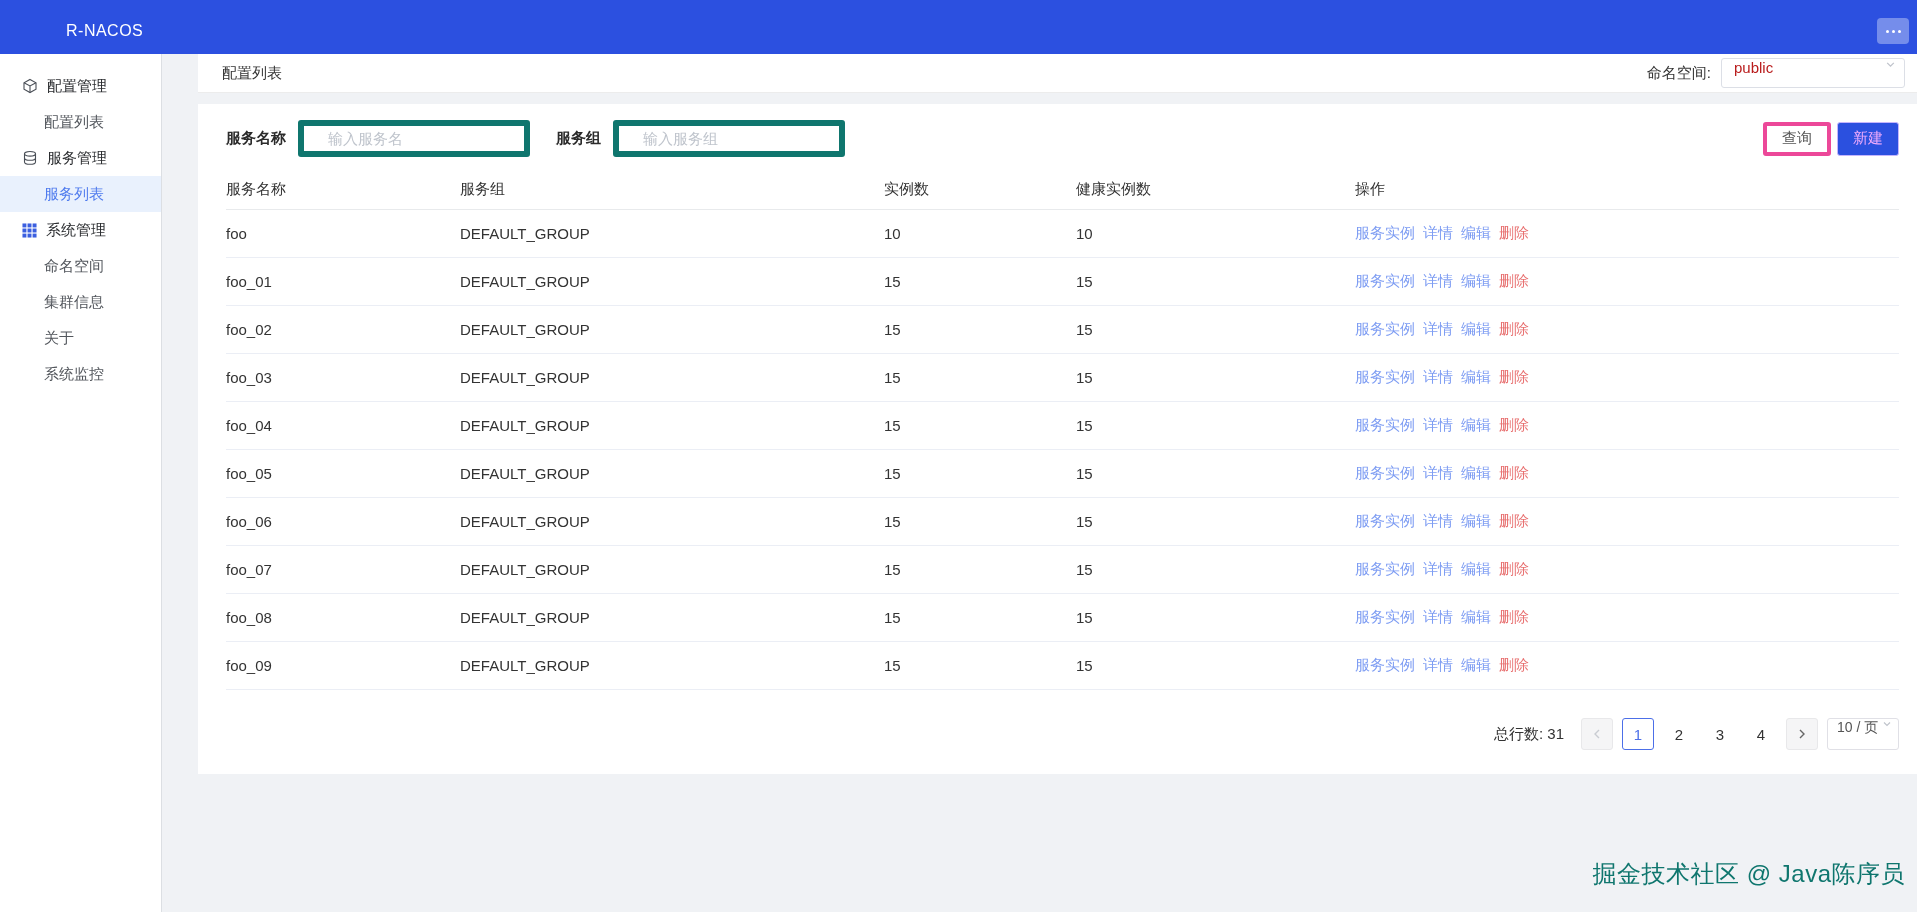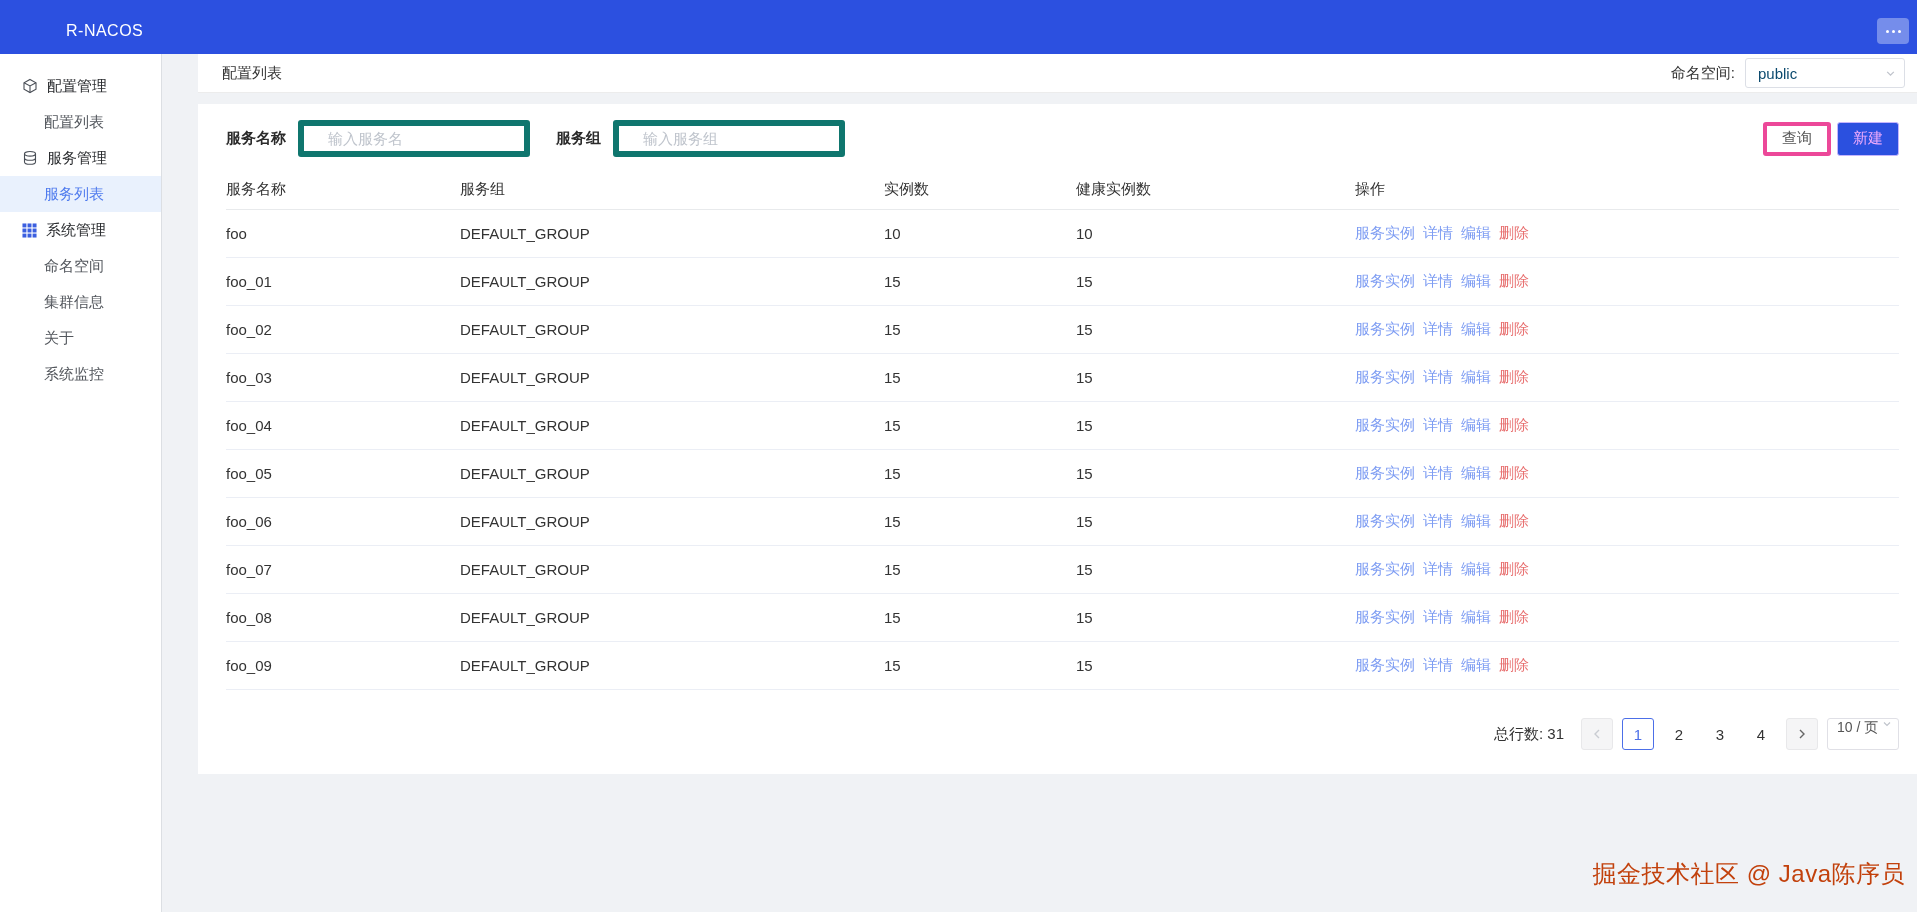--- a/index.html
+++ b/index.html
@@ -45,23 +45,23 @@
   
   .main { position:absolute; left:198px; top:54px; right:0; bottom:0; }
   .pagehead {
     height:39px; background:#fff; border-bottom:1px solid #ececec;
     display:flex; align-items:center; justify-content:space-between;
     padding:0 12px 0 24px;
   }
   .page-title { font-size:15px; color:#333; font-weight:500; }
   .ns { display:flex; align-items:center; gap:10px; font-size:15px; color:#333; }
   .select {
-    width:160px; height:30px; background:#fff; border:1px solid #dcdfe6; border-radius:3px;
-    display:flex; align-items:center; justify-content:space-between;
-    padding:0 8px 0 12px; font-size:15px; color:#0c4a6e; cursor:pointer;
+    width:184px; height:30px; background:#fff; border:1px solid #dcdfe6; border-radius:3px;
+    display:flex; align-items:flex-start; justify-content:space-between;
+    padding:0 8px 0 12px; font-size:15px; color:#b91c1c; cursor:pointer;
   }
   .chev { color:#c0c4cc; display:flex; align-items:center; }
   
   .card {
     margin-top:11px; background:#fff; height:670px;
     padding:16px 18px 0 28px; position:relative;
   }
   .filters { display:flex; align-items:center; height:37px; }
   .flabel { font-size:15px; font-weight:700; color:#2b2b2b; margin-right:12px; }
   .flabel.second { margin-left:26px; }
@@ -113,21 +113,21 @@
   }
   .pg-page.active { border:1px solid #4c6fe8; color:#4c6fe8; background:#fff; }
   .pg-size {
     width:72px; height:32px; border:1px solid #e0e0e6; border-radius:3px; background:#fff;
     display:flex; align-items:flex-start; justify-content:space-between;
     padding:0 6px 0 9px; font-size:14px; color:#555; cursor:pointer;
   }
   
   .watermark {
     position:absolute; right:12px; bottom:22px;
-    font-size:24px; color:#c2410c; font-weight:500; letter-spacing:.5px;
+    font-size:24px; color:#0f766e; font-weight:500; letter-spacing:.5px;
   }
 </style>
 </head>
 <body>
 
 <header class="topbar">
   <span class="brand">R-NACOS</span>
   <div class="more-btn">
     <span style="display:flex;gap:3px;">
         <i></i>

